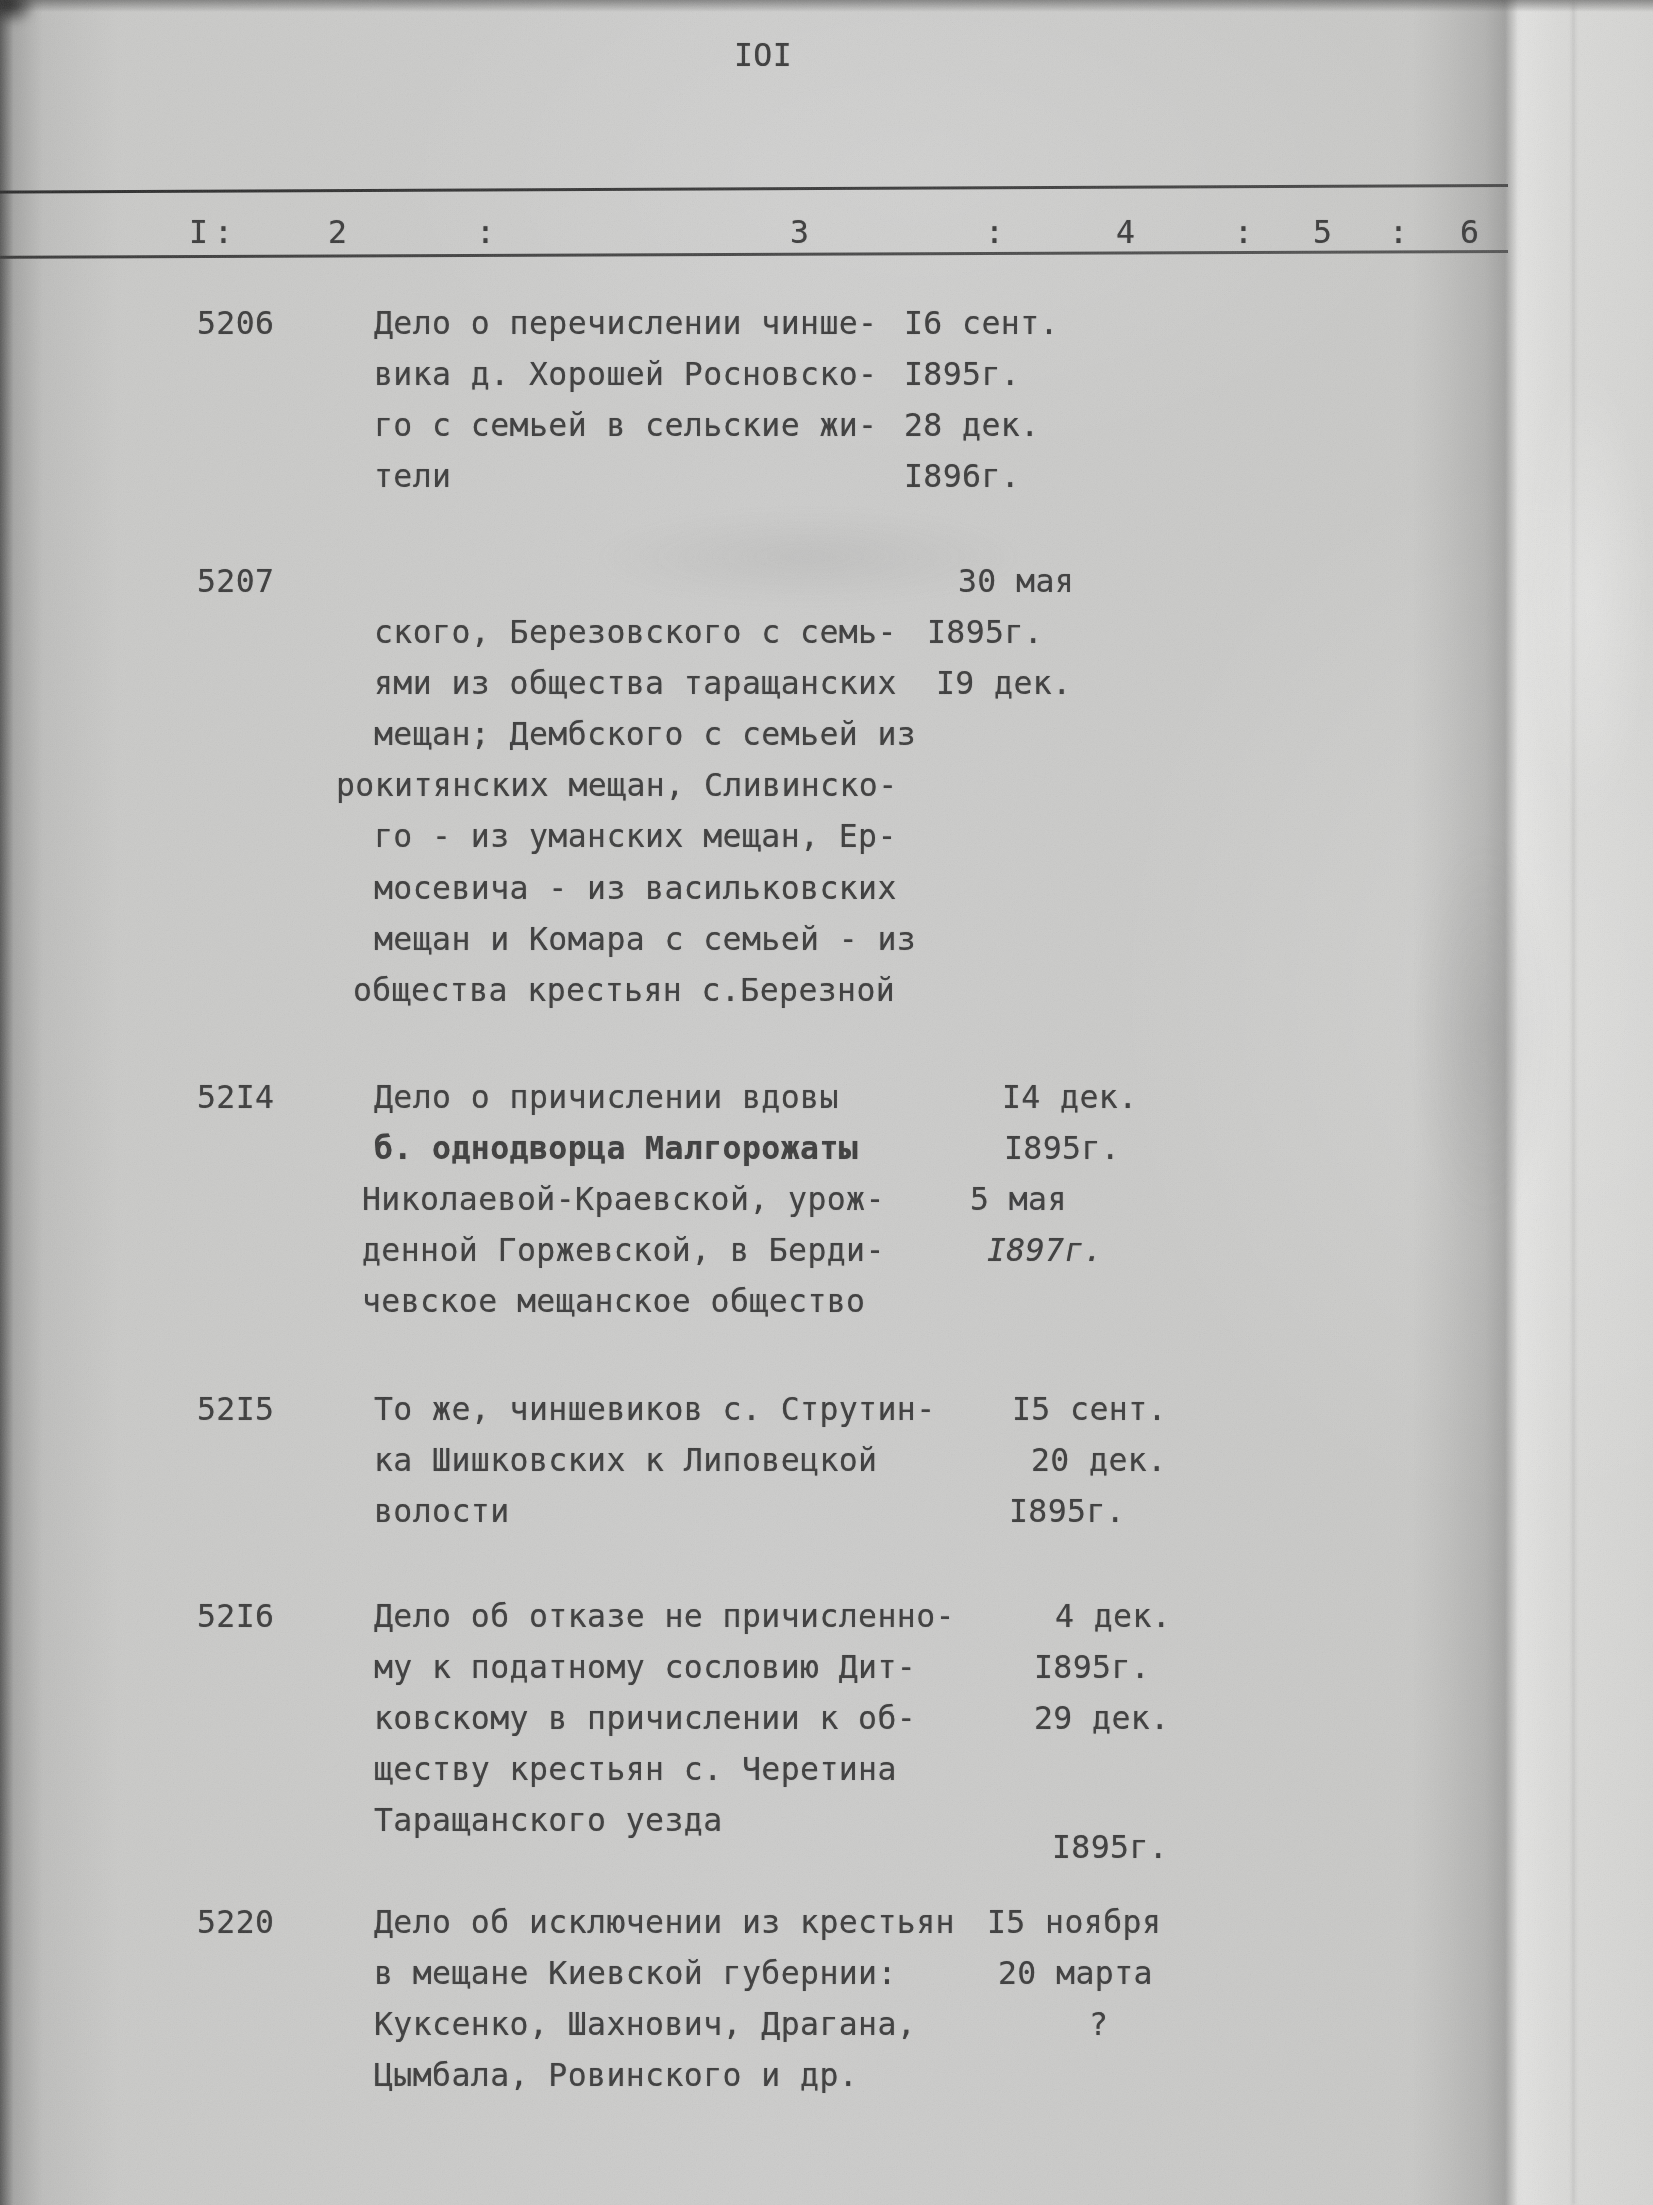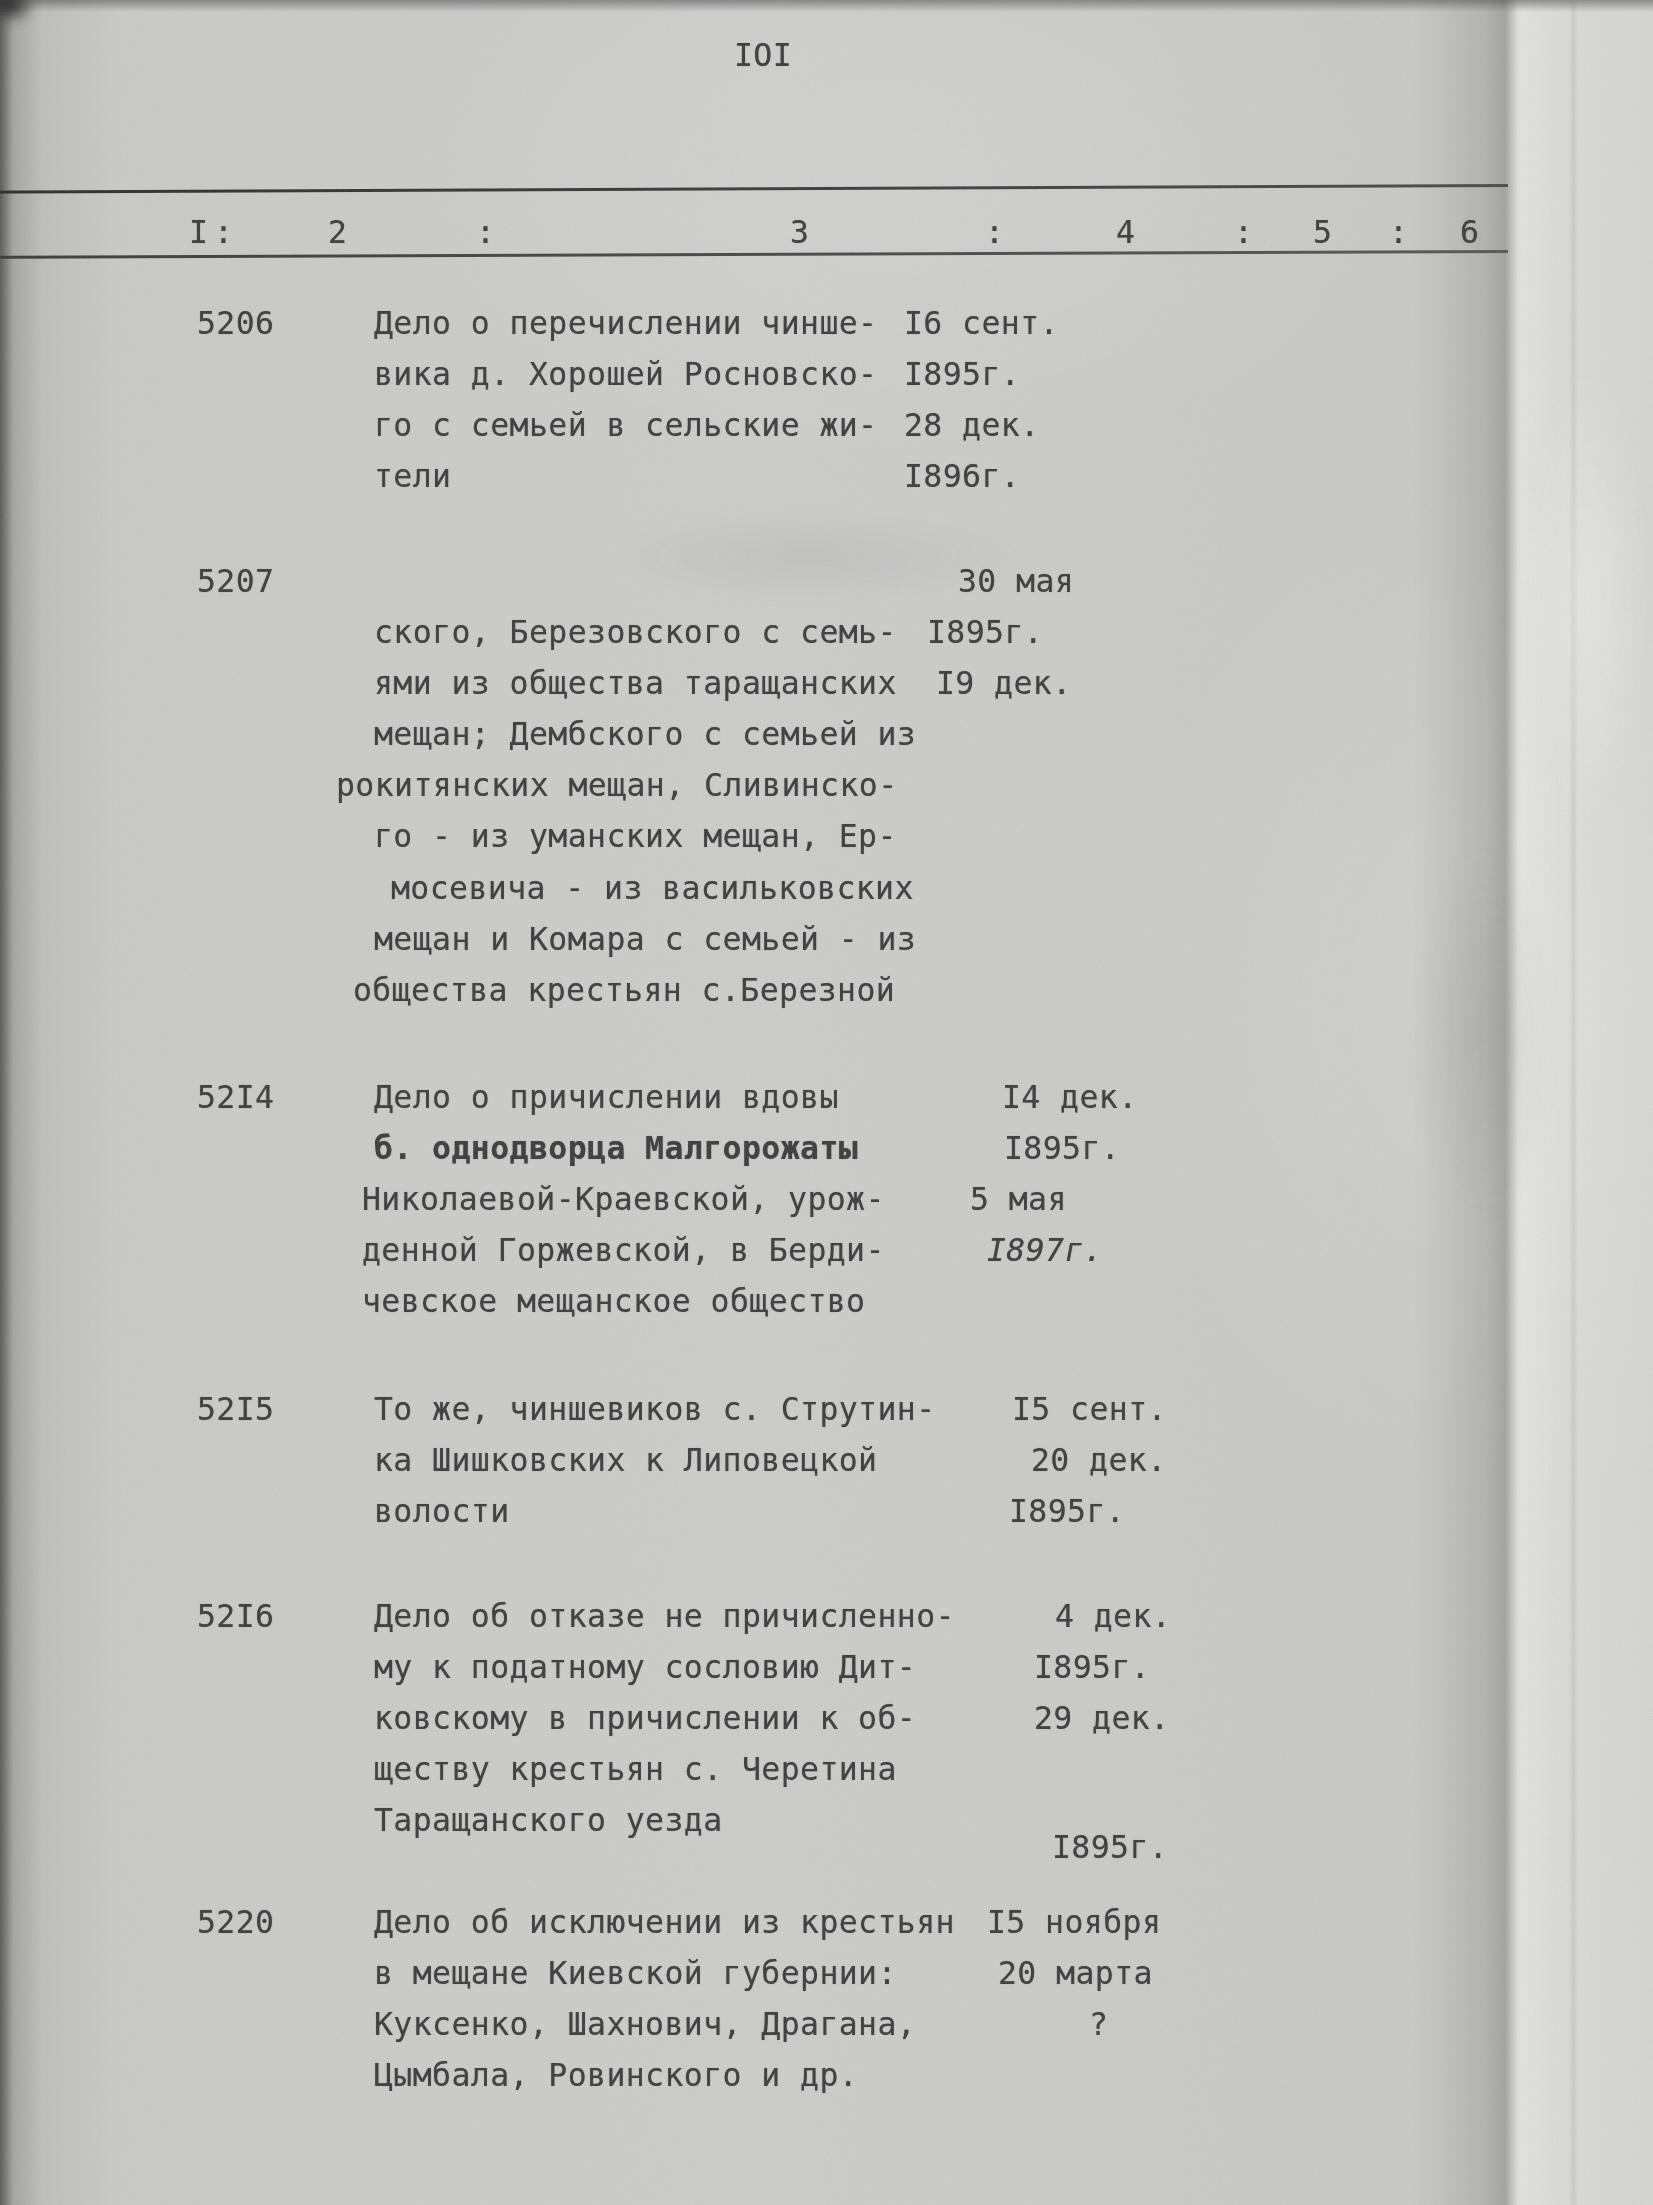--- a/index.html
+++ b/index.html
@@ -76,21 +76,21 @@
       <div class="txt" style="left: 904px; top: 305px;">I6 сент.</div>
       <div class="txt" style="left: 904px; top: 356px;">I895г.</div>
       <div class="txt" style="left: 904px; top: 407px;">28 дек.</div>
       <div class="txt" style="left: 904px; top: 458px;">I896г.</div>
       <div class="txt" style="left: 197px; top: 563px;">5207</div>
       <div class="txt" style="left: 374px; top: 614px;">ского, Березовского с семь-</div>
       <div class="txt" style="left: 374px; top: 665px;">ями из общества таращанских</div>
       <div class="txt" style="left: 374px; top: 716px;">мещан; Дембского с семьей из</div>
       <div class="txt" style="left: 336px; top: 767px;">рокитянских мещан, Сливинско-</div>
       <div class="txt" style="left: 374px; top: 818px;">го - из уманских мещан, Ер-</div>
-      <div class="txt" style="left: 391px; top: 870px;">мосевича - из васильковских</div>
+      <div class="txt" style="left: 374px; top: 870px;">мосевича - из васильковских</div>
       <div class="txt" style="left: 374px; top: 921px;">мещан и Комара с семьей - из</div>
       <div class="txt" style="left: 353px; top: 972px;">общества крестьян с.Березной</div>
       <div class="txt" style="left: 936px; top: 563px; margin-left: 22px;">30 мая</div>
       <div class="txt" style="left: 927px; top: 614px;">I895г.</div>
       <div class="txt" style="left: 936px; top: 665px;">I9 дек.</div>
       <div class="txt" style="left: 197px; top: 1079px;">52I4</div>
       <div class="txt" style="left: 374px; top: 1079px;">Дело о причислении вдовы</div>
       <div class="txt" style="left: 374px; top: 1130px; font-weight: bold;">б. однодворца Малгорожаты</div>
       <div class="txt" style="left: 362px; top: 1181px;">Николаевой-Краевской, урож-</div>
       <div class="txt" style="left: 362px; top: 1232px;">денной Горжевской, в Берди-</div>

